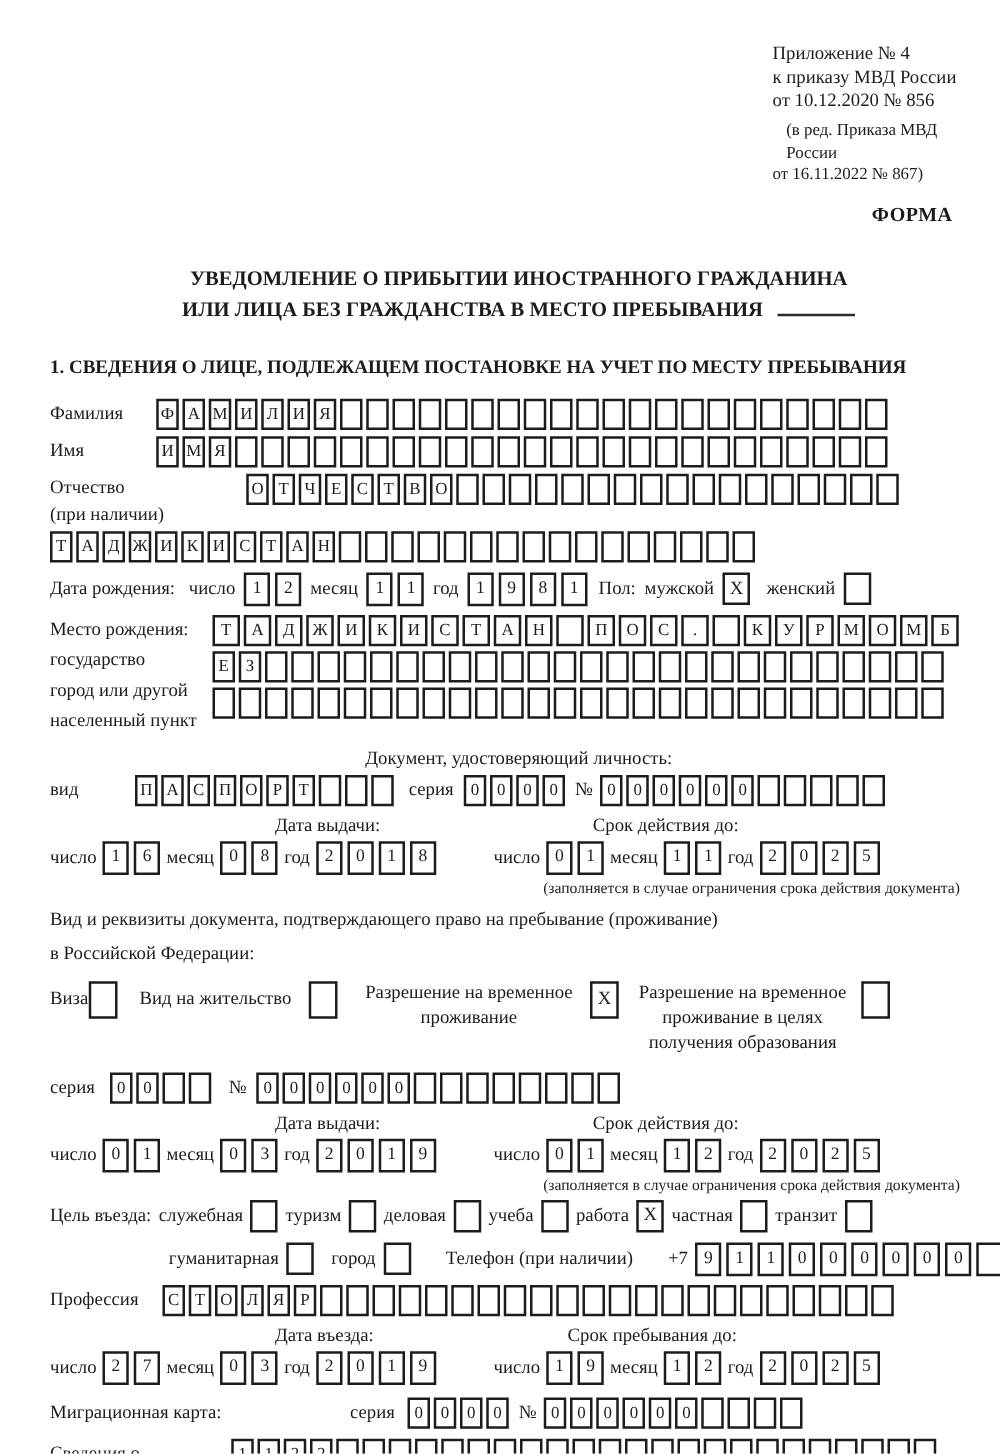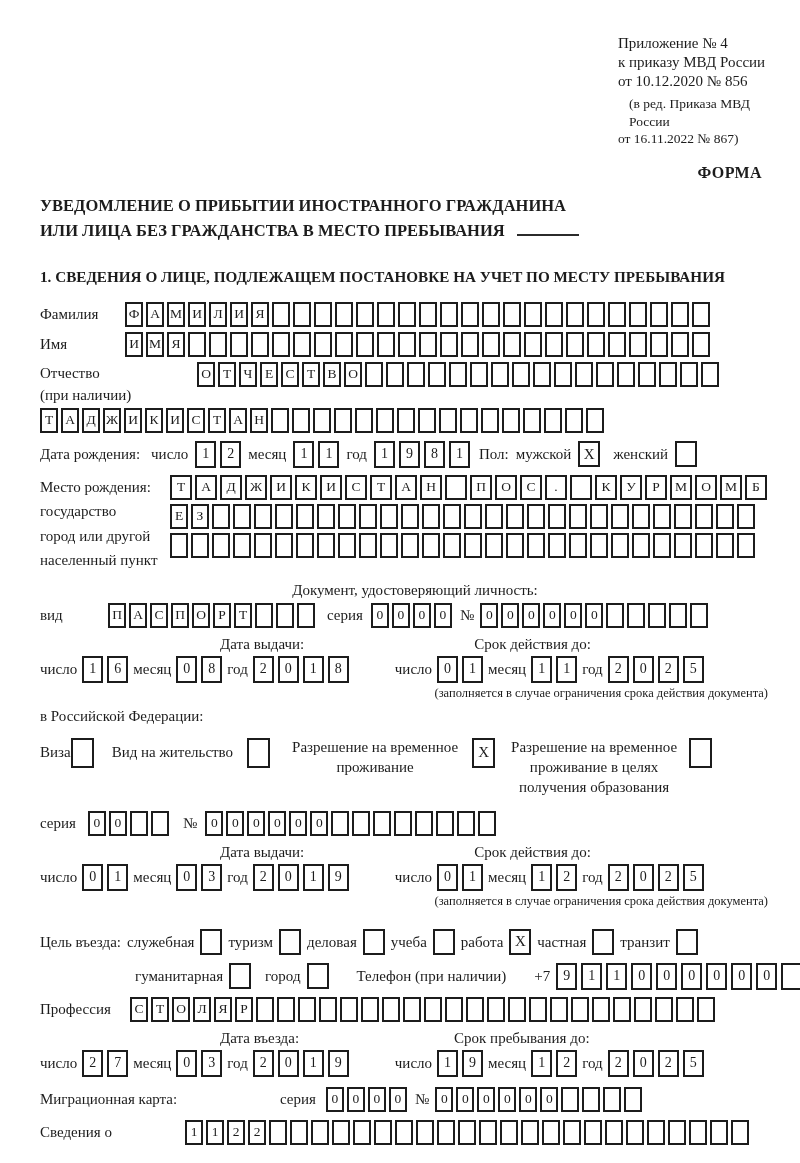--- a/index.html
+++ b/index.html
@@ -10,21 +10,21 @@
     color: #1c1c1c;
   }
   .page { width: 800px; height: 1163px; overflow: hidden; padding: 34px 10px 0 40px; background: #fff; }
 
   
   .appendix { margin-left: 578px; font-size: 15px; line-height: 19px; }
   .ap-sub { font-size: 13.5px; line-height: 17.5px; }
   .ap-sub.first { margin-top: 4px; margin-left: 11px; }
   .forma { text-align: right; margin-right: 28px; font-weight: 700; font-size: 16px; margin-top: 16px; letter-spacing: .4px; }
 
-  .title { font-weight: 700; font-size: 16.5px; line-height: 25px; margin-top: 11px; }
+  .title { text-align: center; font-weight: 700; font-size: 16.5px; line-height: 25px; margin-top: 28px; }
   .blank { display: inline-block; width: 62px; height: 15px; border-bottom: 2.5px solid #2b2b2b; margin-left: 12px; }
   .sec { font-weight: 700; font-size: 15.2px; margin-top: 25px; }
 
   
   .frow { display: flex; align-items: flex-start; margin-top: 5px; }
   .lbl { font-size: 15px; line-height: 25px; white-space: nowrap; flex-shrink: 0; }
   .lbl2 { font-size: 15px; line-height: 22px; }
   .cells { display: flex; gap: 3px; flex-shrink: 0; }
   .cell {
     width: 18px; height: 25px; border: 2px solid #1c1c1c; flex-shrink: 0;
@@ -47,21 +47,21 @@
   .dgroup.rgt { margin-left: 46px; }
   .note { text-align: right; font-size: 12.5px; margin: 3px 22px 4px 0; }
 
   .doc-head { text-align: center; font-weight: 400; font-size: 15px; margin-top: 9px; }
   .text { font-size: 15px; line-height: 23px; margin-top: 7px; }
 
   .res-opts { display: flex; align-items: flex-start; margin-top: 9px; font-size: 15px; }
   .opt-ml { text-align: center; line-height: 20px; }
   .res-opts .chk { margin-top: 1px; }
 
-  .purpose { gap: 6px; align-items: center; margin-top: 20px; white-space: nowrap; }
+  .purpose { gap: 6px; align-items: center; margin-top: 4px; white-space: nowrap; }
   .purpose .lbl { line-height: 26px; }
 
   .bp-labels, .rep-labels { flex-shrink: 0; }
   .bp-labels div, .rep-labels div { font-size: 15px; line-height: 24.5px; white-space: nowrap; }
   .stack { display: flex; flex-direction: column; gap: 4px; }
 </style>
 </head>
 <body>
 
 <div class="page">
@@ -420,20 +420,21 @@
       <div class="cells big">
           <span class="cell">2</span>
           <span class="cell">0</span>
           <span class="cell">2</span>
           <span class="cell">5</span>
         </div>
     </div>
   </div>
   <div class="note">(заполняется в случае ограничения срока действия документа)</div>
 
+  <div class="text">Вид и реквизиты документа, подтверждающего право на пребывание (проживание)</div>
   <div class="text" style="margin-top:4px">в Российской Федерации:</div>
 
   <div class="res-opts">
     <span style="line-height:30px">Виза</span>
     <span class="chk tall"></span>
     <span style="line-height:30px; margin-left:18px">Вид на жительство</span>
     <span class="chk tall" style="margin-left:14px"></span>
     <div class="opt-ml" style="margin-left:22px">
       <div>Разрешение на временное</div>
       <div>проживание</div>

